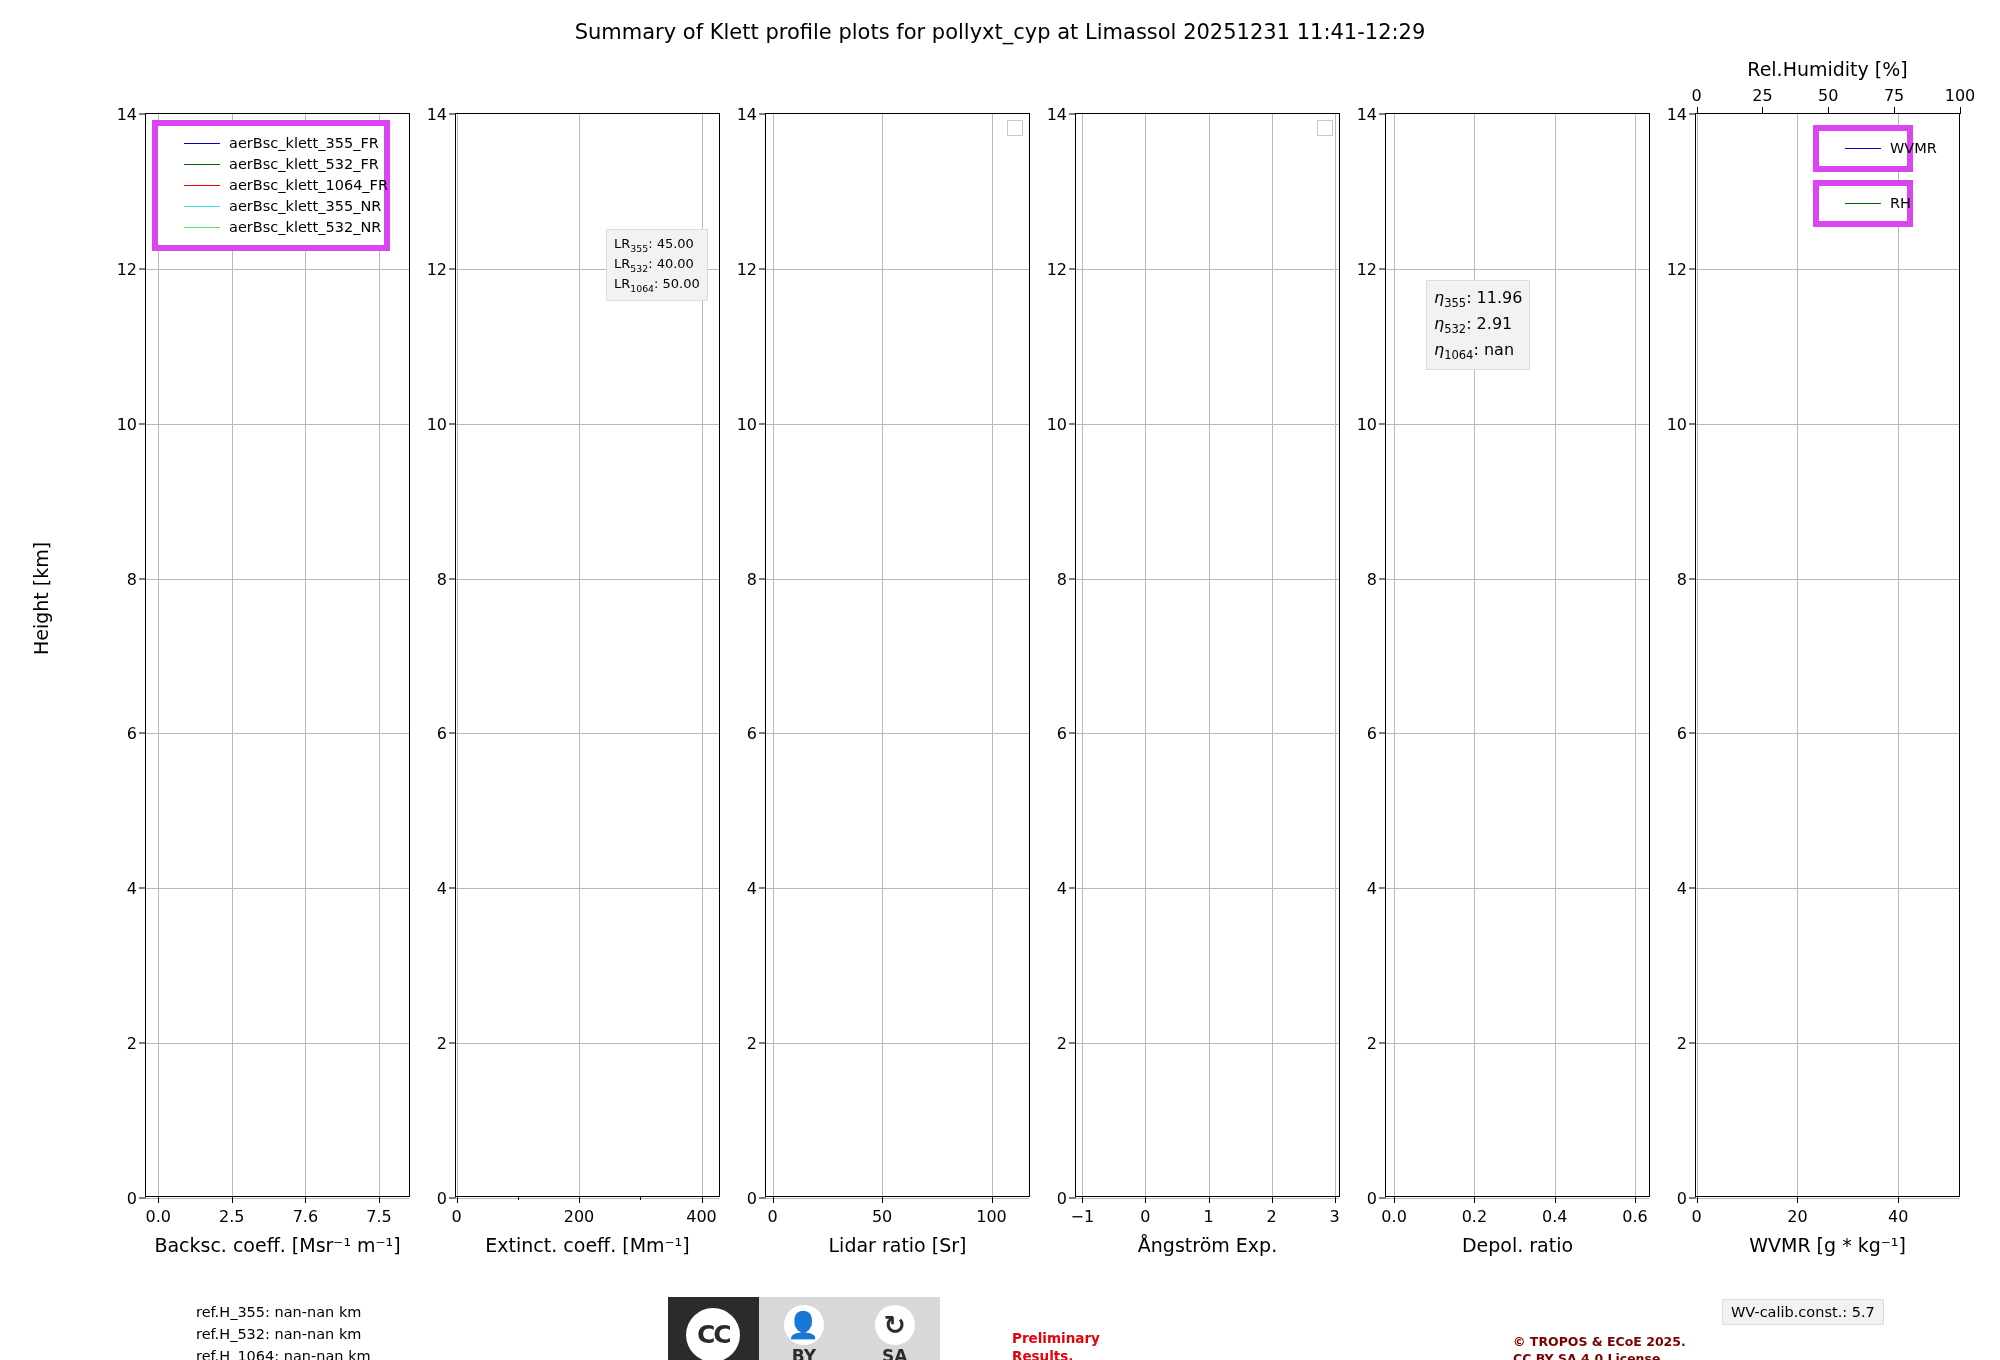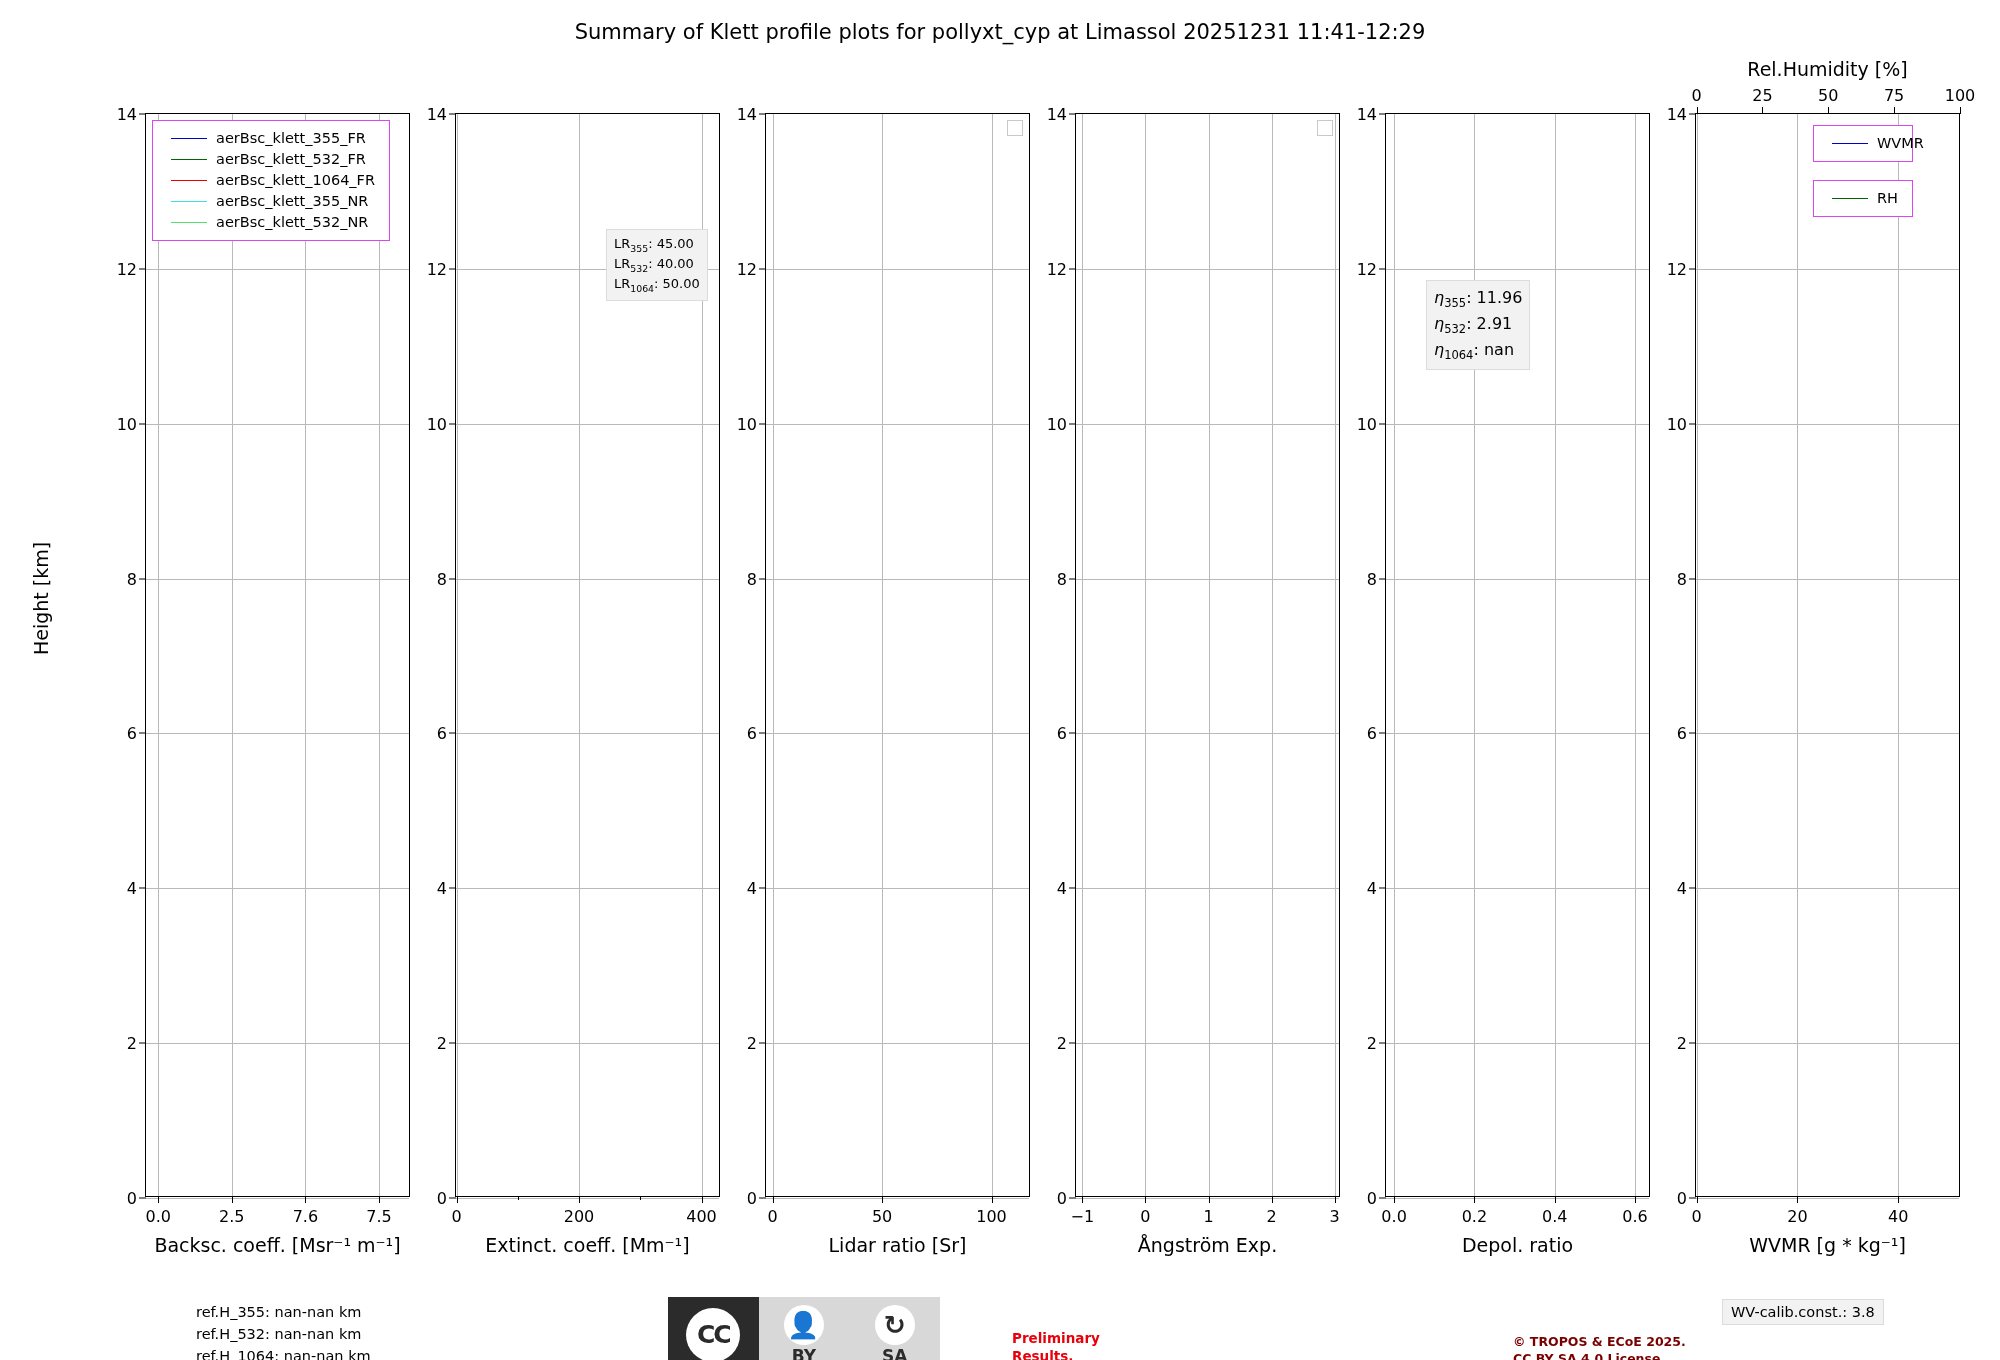--- a/index.html
+++ b/index.html
@@ -110,23 +110,23 @@
     top: 655px;
     transform: rotate(-90deg);
     transform-origin: left top;
     font-size: 19px;
     white-space: nowrap;
   }
 
   
   .legend {
     position: absolute;
-    border: 1px solid #d946ef;
+    border: 6px solid #d946ef;
     background: #fff;
-    padding: 7px 9px 7px 18px;
+    padding: 7px 9px 7px 26px;
     font-size: 14.5px;
     line-height: 1.45;
     box-sizing: border-box;
   }
   .legend-row {
     display: flex;
     align-items: center;
     white-space: nowrap;
   }
   .legend-line {
@@ -574,21 +574,21 @@
     </div>
   </div>
 </div>
 
 <div class="ref-box">
   <div>ref.H_355: nan-nan km</div>
   <div>ref.H_532: nan-nan km</div>
   <div>ref.H_1064: nan-nan km</div>
 </div>
 
-<div class="wv-box">WV-calib.const.: 3.8</div>
+<div class="wv-box">WV-calib.const.: 5.7</div>
 
 <div class="prelim">
   <div>Preliminary</div>
   <div>Results.</div>
 </div>
 
 <div class="credit">
   <div>© TROPOS &amp; ECoE 2025.</div>
   <div>CC BY SA 4.0 License.</div>
 </div>

